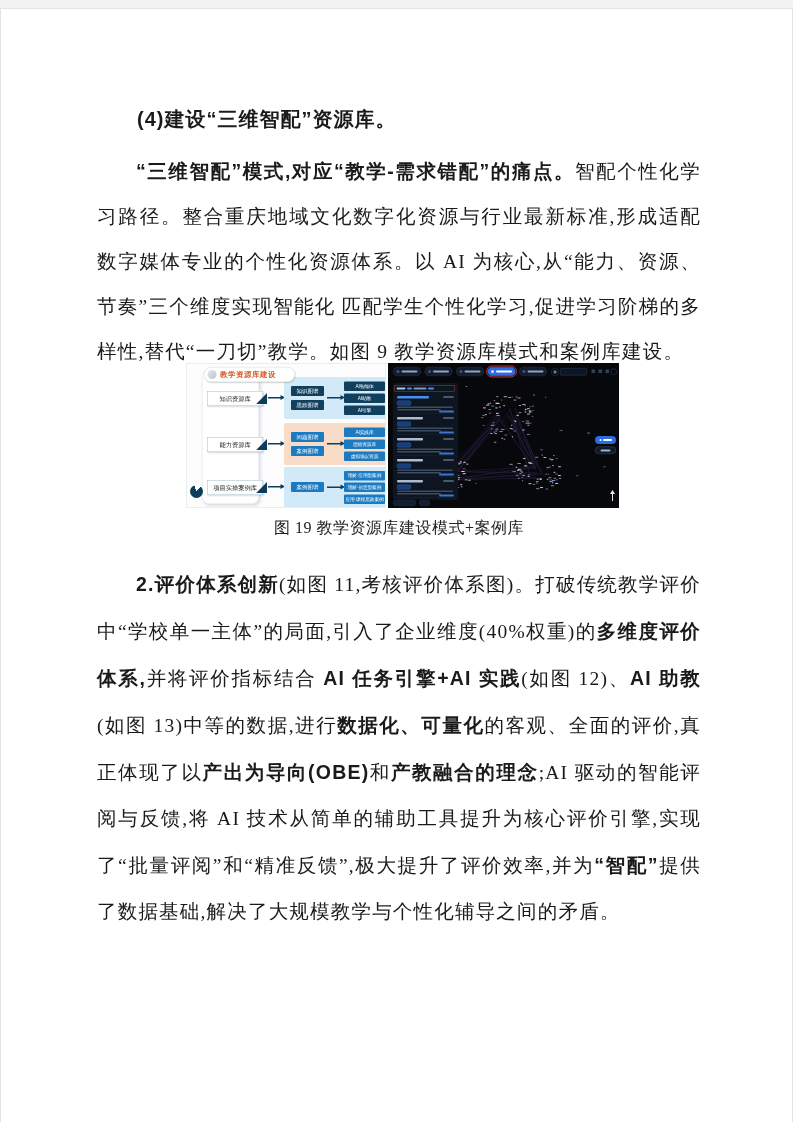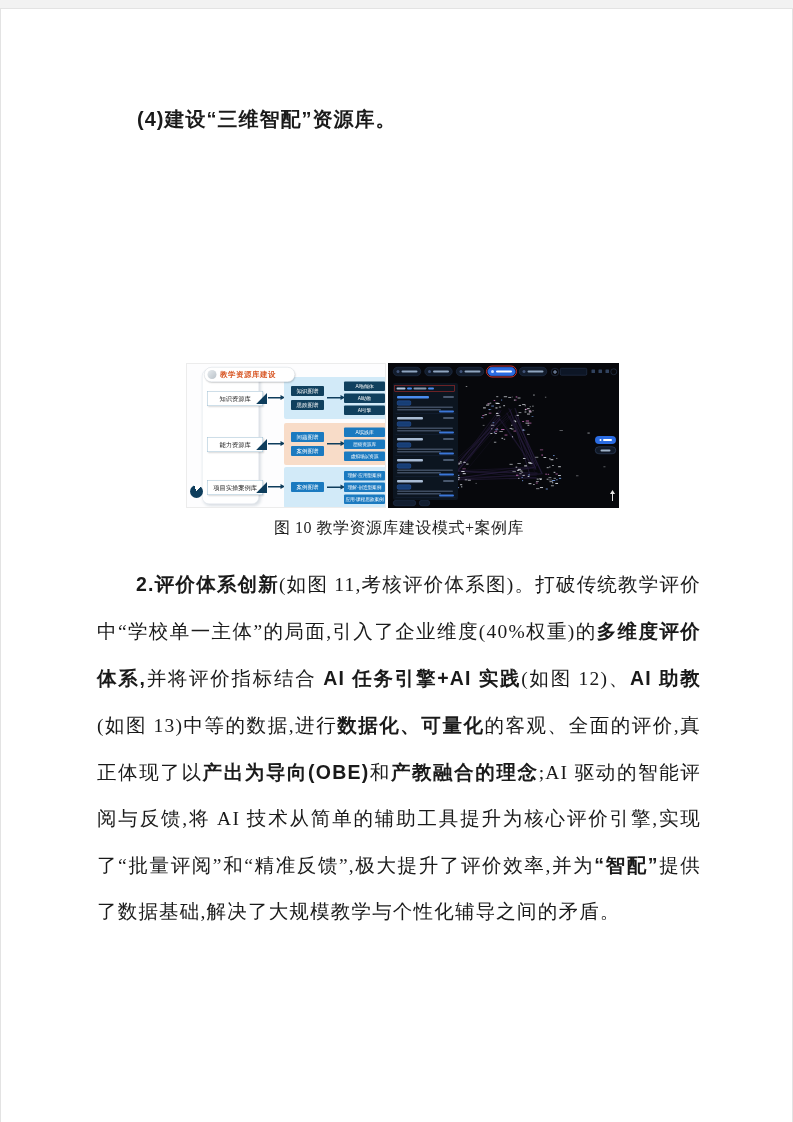--- a/index.html
+++ b/index.html
@@ -126,20 +126,21 @@
       border-left:5px solid transparent;border-right:5px solid transparent;border-bottom:8px solid #e8e8e8;}
   .ss-cursor::after{content:"";position:absolute;left:4px;top:7px;width:2px;height:15px;background:#e8e8e8;}
 </style>
 </head>
 <body>
 
 <div class="page">
 
   <h2 class="heading">(4)建设“三维智配”资源库。</h2>
 
+  <p class="para para1"><span class="b">“三维智配”模式,对应“教学-需求错配”的痛点。</span><span>智配个性化学习路径。整合重庆地域文化数字化资源与行业最新标准,形成适配数字媒体专业的个性化资源体系。以 AI 为核心,从“能力、资源、节奏”三个维度实现智能化 匹配学生个性化学习,促进学习阶梯的多样性,替代“一刀切”教学。如图 9 教学资源库模式和案例库建设。</span></p>
 
   <figure class="fig">
 
     <div class="fig-left">
       <div class="fc">
         <div class="fc-scroll"></div>
         <div class="fc-pac"></div>
 
         <div class="fc-header">
           <span class="fc-circle"></span>
@@ -499,17 +500,17 @@
           <span class="bbar"></span>
         </div>
 
         <div class="ss-bpill b1"></div>
         <div class="ss-bpill b2"></div>
         <div class="ss-cursor"></div>
       </div>
     </div>
   </figure>
 
-  <div class="caption">图 10 教学资源库建设模式+案例库</div>
+  <div class="caption">图 19 教学资源库建设模式+案例库</div>
 
   <p class="para para2"><span class="b">2.评价体系创新</span><span>(如图 11,考核评价体系图)。打破传统教学评价中“学校单一主体”的局面,引入了企业维度(40%权重)的</span><span class="b">多维度评价体系,</span><span>并将评价指标结合 </span><span class="b">AI 任务引擎+AI 实践</span><span>(如图 12)、</span><span class="b">AI 助教</span><span>(如图 13)中等的数据,进行</span><span class="b">数据化、可量化</span><span>的客观、全面的评价,真正体现了以</span><span class="b">产出为导向(OBE)</span><span>和</span><span class="b">产教融合的理念</span><span>;AI 驱动的智能评阅与反馈,将 AI 技术从简单的辅助工具提升为核心评价引擎,实现了“批量评阅”和“精准反馈”,极大提升了评价效率,并为</span><span class="b">“智配”</span><span>提供了数据基础,解决了大规模教学与个性化辅导之间的矛盾。</span></p>
 
 </div>
 
 </body></html>

